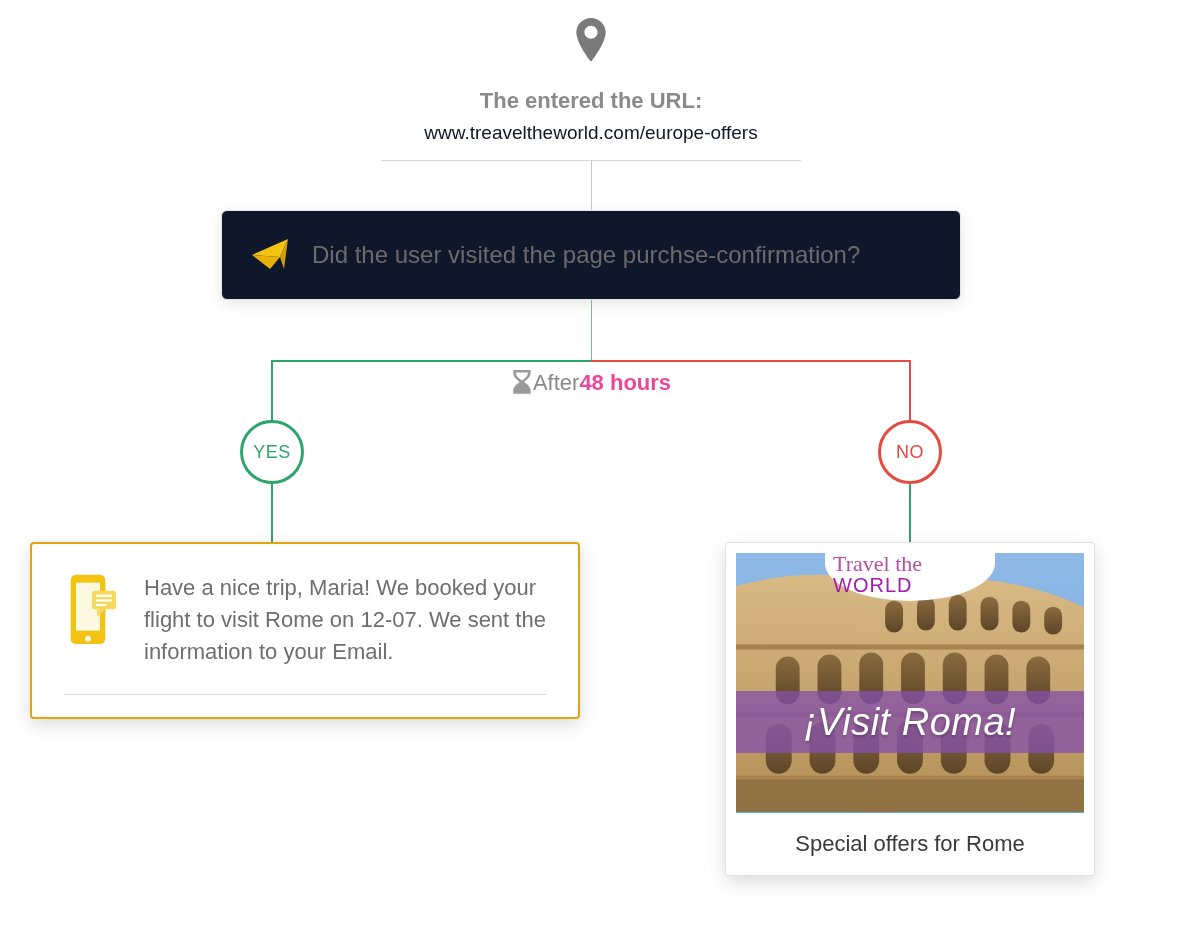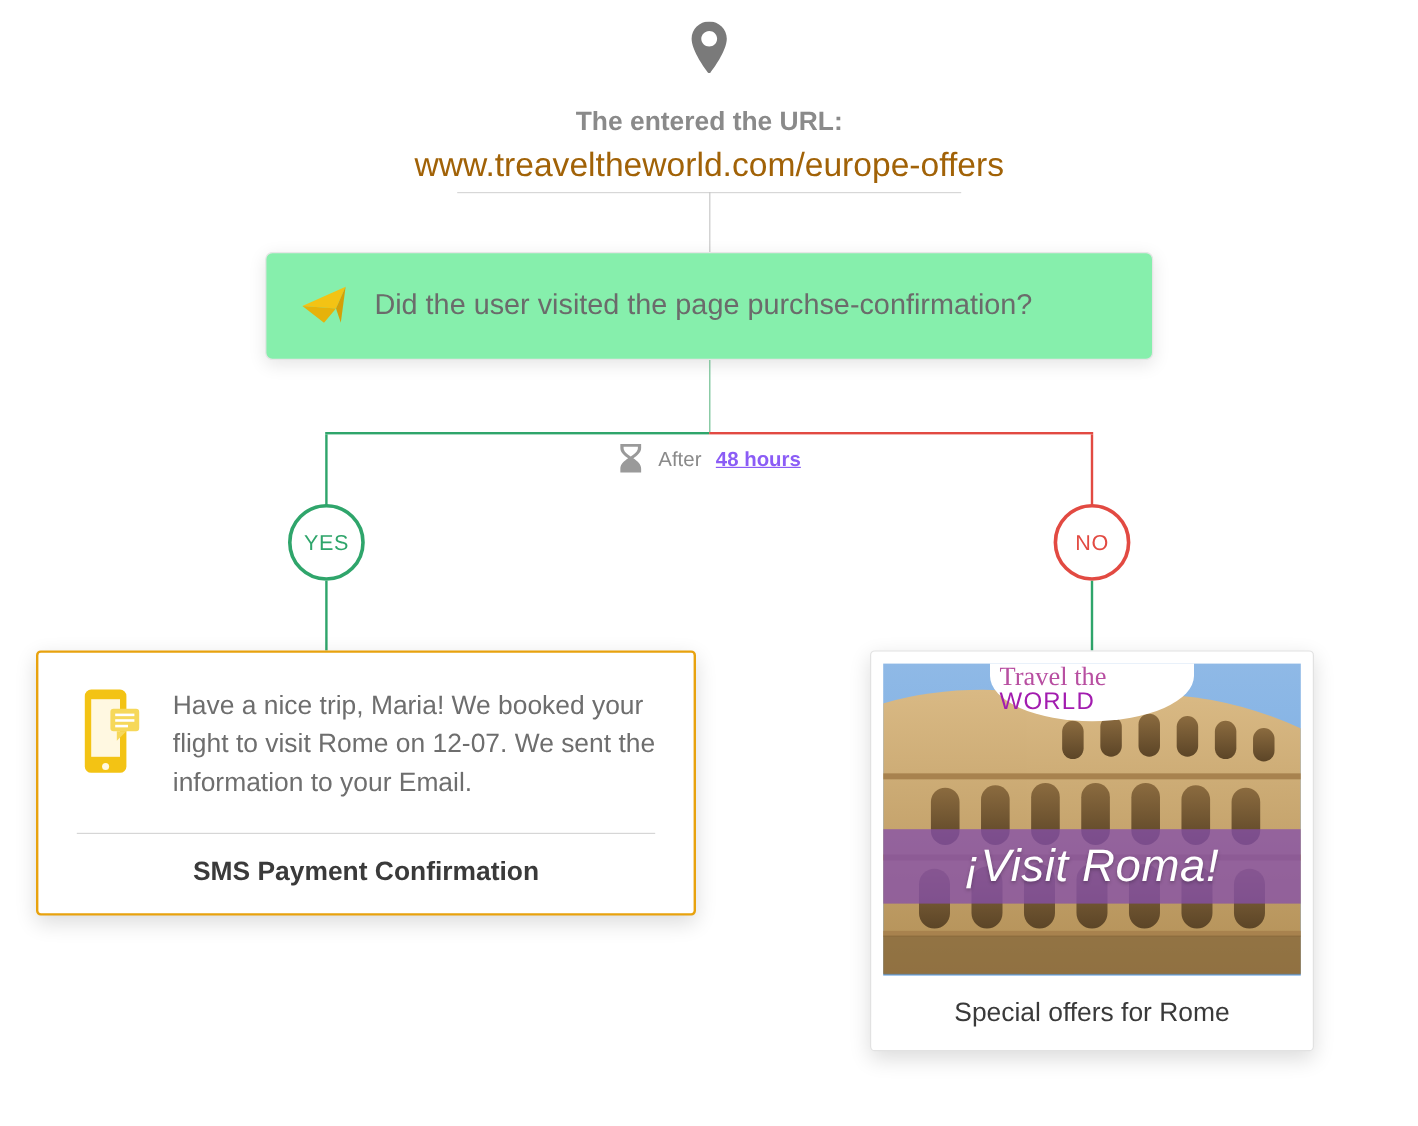--- a/index.html
+++ b/index.html
@@ -30,22 +30,22 @@
     transform: translateX(-50%);
     font-size: 22px;
     color: #8a8a8a;
     font-weight: bold;
   }
   .url-label {
     position: absolute;
     left: 50%;
     top: 122px;
     transform: translateX(-50%);
-    font-size: 28px;
-    color: #a16207;
+    font-size: 19px;
+    color: #0f172a;
     text-align: right;
   }
 
   
   .hr1 {
     position: absolute;
     top: 160px;
     left: 50%;
     transform: translateX(-50%);
     width: 420px;
@@ -64,21 +64,21 @@
   }
 
   
   .question {
     position: absolute;
     top: 210px;
     left: 50%;
     transform: translateX(-50%);
     width: 740px;
     height: 90px;
-    background: #86efac;
+    background: #0f172a;
     border: 1px solid #e6e6e6;
     border-radius: 6px;
     box-shadow: 0 4px 14px rgba(0,0,0,.10);
     display: flex;
     align-items: center;
     padding: 0 28px;
   }
   .question .envelope {
     width: 40px; height: 40px;
     margin-right: 22px;
@@ -131,27 +131,26 @@
   }
 
   
   .after-wrap {
     position: absolute;
     top: 370px;
     left: 50%;
     transform: translateX(-50%);
     display: flex;
     align-items: center;
-    gap: 12px;
     color: #8a8a8a;
-    font-size: 17px;
+    font-size: 22px;
     justify-content: space-between;
   }
   .after-wrap .hourglass { width: 22px; height: 26px; color: #9a9a9a; }
-  .after-wrap .bold { color:#8b5cf6; font-weight:700;text-decoration:underline; }
+  .after-wrap .bold { color:#ec4899; font-weight:700; }
 
   
   .circle {
     position: absolute;
     width: 64px; height: 64px;
     border-radius: 50%;
     background: #fff;
     display: flex;
     align-items: center; justify-content: center;
     font-weight: 400;
@@ -361,21 +360,20 @@
           <rect x="20" y="14" width="18" height="14" rx="2" fill="#f6d85a"></rect>
           <polygon points="24,28 24,34 30,28" fill="#f6d85a"></polygon>
           <rect x="23" y="17" width="12" height="1.6" fill="#fff"></rect>
           <rect x="23" y="20.5" width="12" height="1.6" fill="#fff"></rect>
           <rect x="23" y="24" width="8" height="1.6" fill="#fff"></rect>
         </svg>
       </span>
       <div class="msg">Have a nice trip, Maria! We booked your flight to visit Rome on 12-07. We sent the information to your Email.</div>
     </div>
     <div class="divider"></div>
-    <div class="title">SMS Payment Confirmation</div>
   </div>
 
   <div class="promo-card">
     <div class="hero">
 
       <svg class="arches" viewBox="0 0 350 260" preserveAspectRatio="xMidYMid slice">
         <defs>
           <linearGradient id="wall" x1="0" y1="0" x2="0" y2="1">
             <stop offset="0" stop-color="#d9b984"></stop>
             <stop offset="1" stop-color="#b28f56"></stop>

